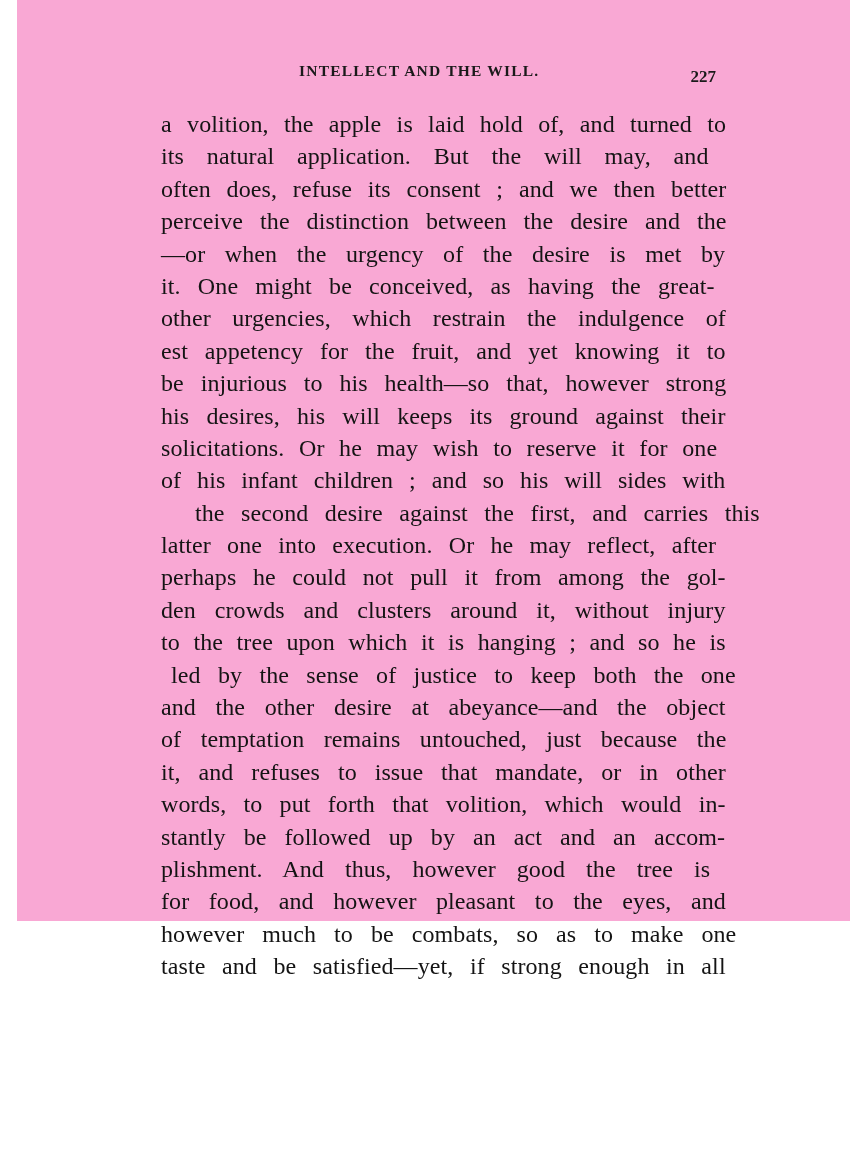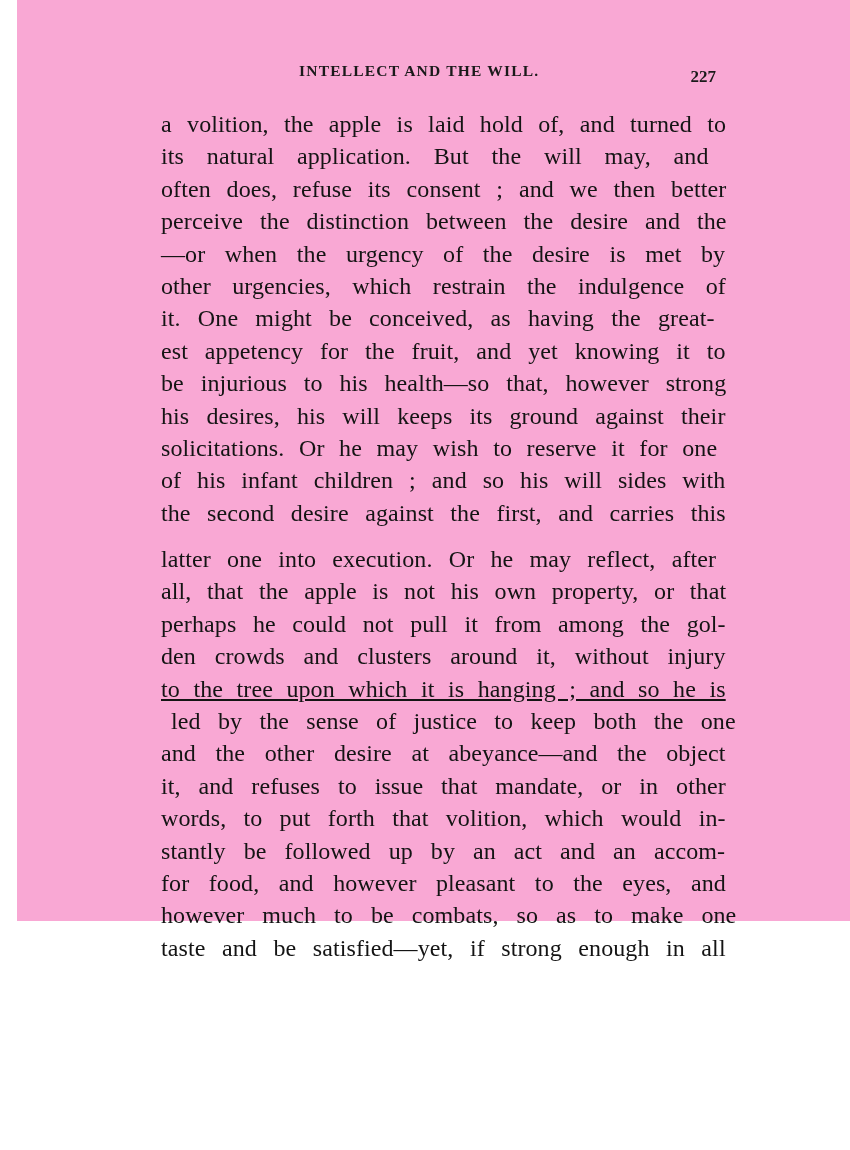--- a/index.html
+++ b/index.html
@@ -77,35 +77,36 @@
     <span class="running-head">INTELLECT AND THE WILL.</span>
     <span class="page-number">227</span>
   </div>
 
   <div class="body-text">
     <span class="line" style="word-spacing: 9.2px; display: block; width: 553px; text-align: left; text-align-last: left;">a volition, the apple is laid hold of, and turned to</span>
     <span class="line" style="word-spacing: 16.75px; display: block; width: 553px; text-align: left; text-align-last: left;">its natural application.  But the will may, and</span>
     <span class="line" style="word-spacing: 9.66667px; display: block; width: 553px; text-align: left; text-align-last: left;">often does, refuse its consent ; and we then better</span>
     <span class="line" style="word-spacing: 10.8571px; display: block; width: 553px; text-align: left; text-align-last: left;">perceive the distinction between the desire and the</span>
     <span class="line" style="word-spacing: 13.4444px; display: block; width: 553px; text-align: left; text-align-last: left;">—or when the urgency of the desire is met by</span>
+    <span class="line" style="word-spacing: 11.1111px; display: block; width: 553px; text-align: left; text-align-last: left;">it.  One might be conceived, as having the great-</span>
     <span class="line" style="word-spacing: 15.3333px; display: block; width: 553px; text-align: left; text-align-last: left;">other urgencies, which restrain the indulgence of</span>
-    <span class="line" style="word-spacing: 11.1111px; display: block; width: 553px; text-align: left; text-align-last: left;">it.  One might be conceived, as having the great-</span>
     <span class="line" style="word-spacing: 10.7778px; display: block; width: 553px; text-align: left; text-align-last: left;">est appetency for the fruit, and yet knowing it to</span>
     <span class="line" style="word-spacing: 10.7143px; display: block; width: 553px; text-align: left; text-align-last: left;">be injurious to his health—so that, however strong</span>
     <span class="line" style="word-spacing: 11px; display: block; width: 553px; text-align: left; text-align-last: left;">his desires, his will keeps its ground against their</span>
     <span class="line" style="word-spacing: 8.5px; display: block; width: 553px; text-align: left; text-align-last: left;">solicitations.  Or he may wish to reserve it for one</span>
     <span class="line" style="word-spacing: 9.8px; display: block; width: 553px; text-align: left; text-align-last: left;">of his infant children ; and so his will sides with</span>
-    <span class="line" style="word-spacing: 10.375px; display: block; width: 553px; text-align: center; text-align-last: left;">the second desire against the first, and carries this</span>
-    <span class="line" style="word-spacing: 10.1111px; display: block; width: 553px; text-align: right; text-align-last: left; margin-top: 14px;">latter one into execution.  Or he may reflect, after</span>
-    <span class="line" style="word-spacing: 9.5px; display: block; width: 553px; text-align: left; text-align-last: left;">all, that the apple is not his own property, or that</span>
+    <span class="line" style="word-spacing: 10.375px; display: block; width: 553px; text-align: center; text-align-last: left; margin-left: 34px;">the second desire against the first, and carries this</span>
+    <span class="line" style="word-spacing: 10.1111px; display: block; width: 553px; text-align: right; text-align-last: left;">latter one into execution.  Or he may reflect, after</span>
     <span class="line" style="word-spacing: 10.4444px; display: block; width: 553px; text-align: right; text-align-last: left;">perhaps he could not pull it from among the gol-</span>
     <span class="line" style="word-spacing: 12.7143px; display: block; width: 553px; text-align: left; text-align-last: left;">den crowds and clusters around it, without injury</span>
-    <span class="line" style="word-spacing: 7.41667px; display: block; width: 553px; text-align: right; text-align-last: left; text-decoration: underline;">to the tree upon which it is hanging ; and so he is</span>
+    <span class="line" style="word-spacing: 7.41667px; display: block; width: 553px; text-align: right; text-align-last: left;">to the tree upon which it is hanging ; and so he is</span>
     <span class="line" style="word-spacing: 11.2px; display: block; width: 553px; text-align: left; text-align-last: left; margin-left: 10px;">led by the sense of justice to keep both the one</span>
     <span class="line" style="word-spacing: 13.4286px; display: block; width: 553px; text-align: left; text-align-last: left;">and the other desire at abeyance—and the object</span>
+    <span class="line" style="word-spacing: 13.3333px; display: block; width: 553px; text-align: left; text-align-last: left;">of temptation remains untouched, just because the</span>
     <span class="line" style="word-spacing: 11.7778px; display: block; width: 553px; text-align: left; text-align-last: left;">it, and refuses to issue that mandate, or in other</span>
     <span class="line" style="word-spacing: 11.125px; display: block; width: 553px; text-align: left; text-align-last: left;">words, to put forth that volition, which would in-</span>
     <span class="line" style="word-spacing: 11.8889px; display: block; width: 553px; text-align: left; text-align-last: left;">stantly be followed up by an act and an accom-</span>
+    <span class="line" style="word-spacing: 14.875px; display: block; width: 553px; text-align: left; text-align-last: left;">plishment.  And thus, however good the tree is</span>
     <span class="line" style="word-spacing: 13.375px; display: block; width: 553px; text-align: left; text-align-last: left;">for food, and however pleasant to the eyes, and</span>
     <span class="line" style="word-spacing: 11.8889px; display: block; width: 553px; text-align: left; text-align-last: left;">however much to be combats, so as to make one</span>
     <span class="line last" style="word-spacing: 10.375px; display: block; width: 553px; text-align: right; text-align-last: left;">taste and be satisfied—yet, if strong enough in all</span>
   </div>
 </div>
 
 </body></html>

